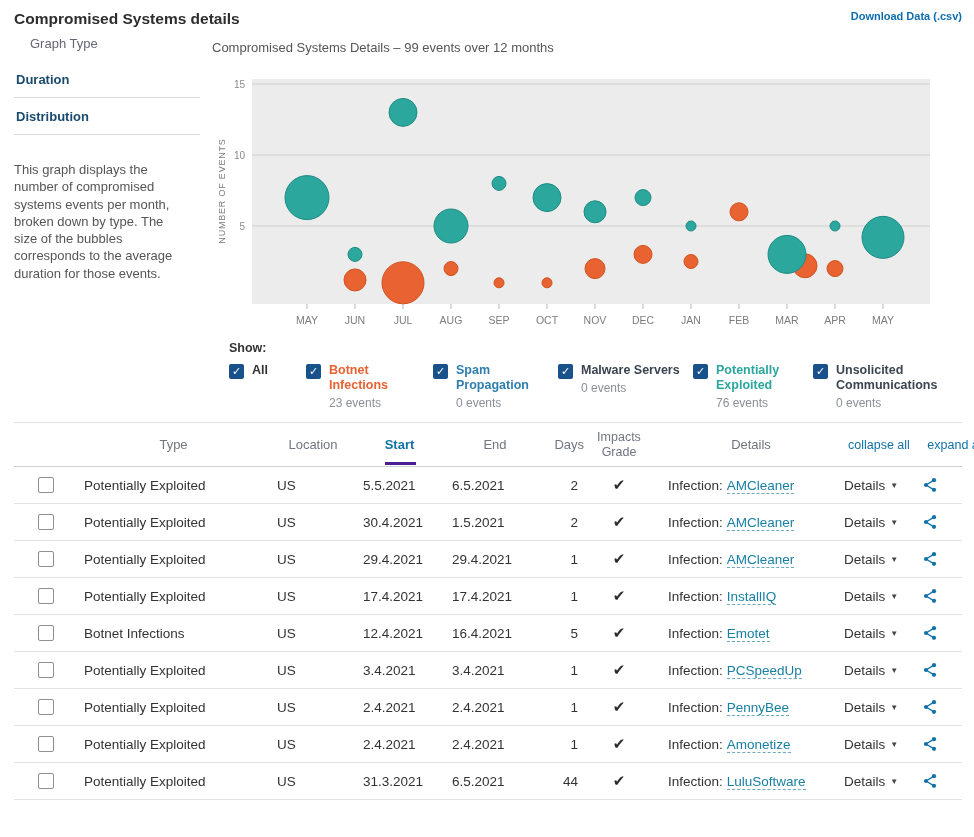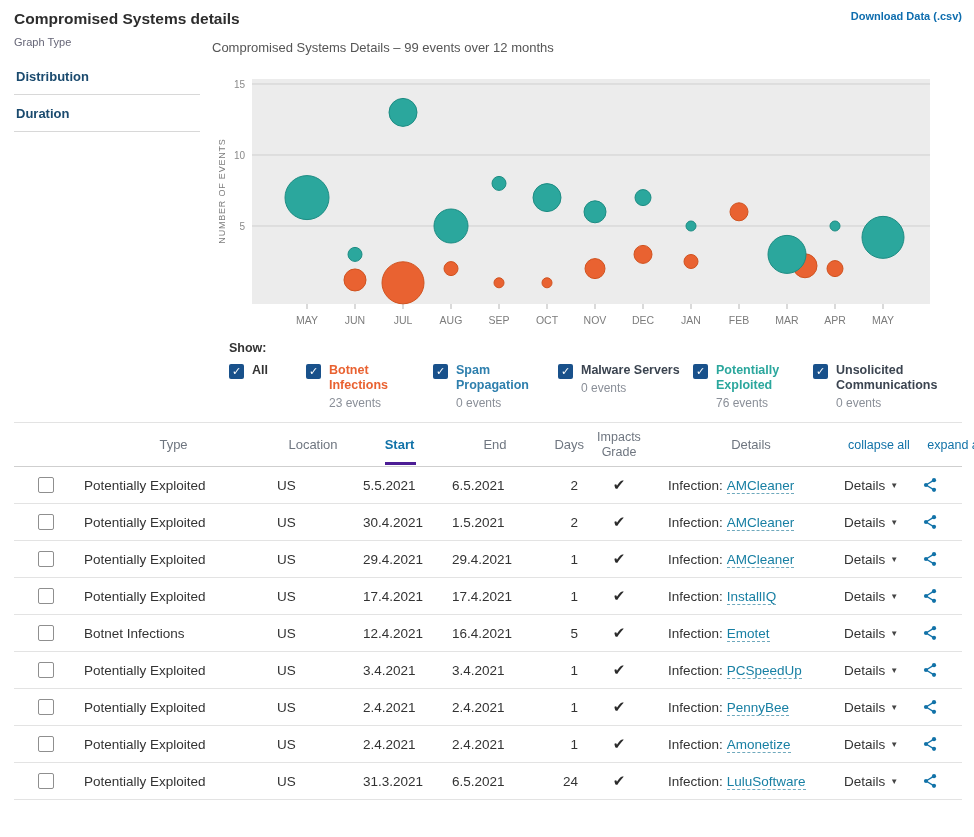--- a/index.html
+++ b/index.html
@@ -12,21 +12,21 @@
   .link { color:#1172a8; cursor:pointer; }
 
   
   .page-header { display:flex; justify-content:space-between; align-items:flex-start; padding:10px 12px 0 14px; }
   .page-title { font-size:15.5px; font-weight:600; color:#2d2d2d; }
   .download-link { font-size:11px; font-weight:700; color:#0e6dae; cursor:pointer; }
 
   
   .main { display:flex; align-items:flex-start; }
   .sidebar { width:200px; flex:0 0 200px; padding:8px 0 0 14px; }
-  .graph-type-label { color:#667; font-size:11px; margin:0 0 10px 0; }
+  .graph-type-label { color:#667; font-size:13px; margin:0 0 10px 16px; }
   .tab { padding:11px 2px 10px 2px; border-bottom:1px solid #d8d8d8; color:#1a4a6e; font-weight:700; font-size:13px; cursor:pointer; }
   .sidebar-desc { margin-top:26px; color:#555; font-size:13px; line-height:1.33; padding-right:16px; }
 
   .content { flex:1; padding:12px 12px 0 10px; }
   .chart-title { color:#555; font-size:13px; margin:0 0 14px 2px; }
   svg.bubble-chart { display:block; font-family:inherit; }
 
   
   .legend-wrap { margin-left:19px; margin-top:10px; }
   .show-label { font-weight:700; font-size:12.5px; color:#333; margin-bottom:8px; }
@@ -74,22 +74,23 @@
 <body>
 
 <div class="page-header">
   <div class="page-title">Compromised Systems details</div>
   <div class="download-link">Download Data (.csv)</div>
 </div>
 
 <div class="main">
   <div class="sidebar">
     <div class="graph-type-label">Graph Type</div>
+    <div class="tab">Duration</div>
     <div class="tab">Distribution</div>
-    <div class="tab">Duration</div>
+    <div class="sidebar-desc">This graph displays the number of compromised systems events per month, broken down by type. The size of the bubbles corresponds to the average duration for those events.</div>
   </div>
 
   <div class="content">
     <div class="chart-title">Compromised Systems Details – 99 events over 12 months</div>
     <svg class="bubble-chart" width="738" height="262" viewBox="0 0 738 262">
         <rect x="42" y="10" width="678" height="225" fill="#ececec"></rect>
         <line x1="42" x2="720" y1="157" y2="157" stroke="#cfcfcf" stroke-width="1"></line>
         <text x="35" y="160.5" text-anchor="end" fill="#8a8a8a" font-size="10">5</text>
         <line x1="42" x2="720" y1="86" y2="86" stroke="#cfcfcf" stroke-width="1"></line>
         <text x="35" y="89.5" text-anchor="end" fill="#8a8a8a" font-size="10">10</text>
@@ -402,21 +403,21 @@
       </svg>
     </div>
   </div>
 
   <div class="tr">
     <div class="td td-check"><span class="row-cb"></span></div>
     <div class="td">Potentially Exploited</div>
     <div class="td">US</div>
     <div class="td">31.3.2021</div>
     <div class="td">6.5.2021</div>
-    <div class="td td-days">24</div>
+    <div class="td td-days">44</div>
     <div class="td td-impacts"><span class="check">✔</span></div>
     <div class="td">
       <span class="inf-label">Infection:</span><span class="inf-link">LuluSoftware</span>
     </div>
     <div class="td td-toggle"><span>Details</span><span class="caret">▼</span></div>
     <div class="td td-share">
       <svg width="16" height="16" viewBox="0 0 16 16">
         <line x1="12" y1="3.2" x2="4" y2="8" stroke="#1172a8" stroke-width="1.4"></line>
         <line x1="4" y1="8" x2="12" y2="12.8" stroke="#1172a8" stroke-width="1.4"></line>
         <circle cx="12" cy="3.2" r="2.1" fill="#1172a8"></circle>

